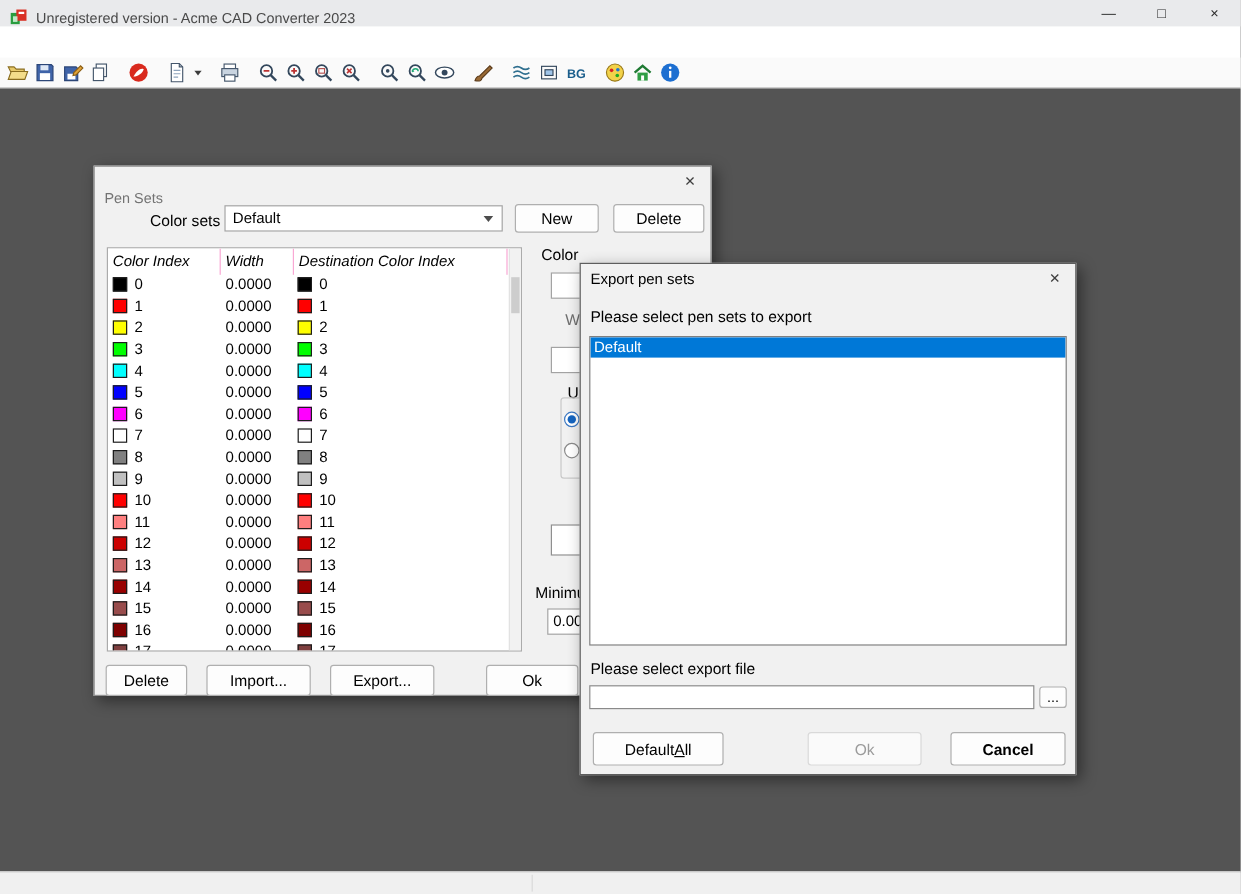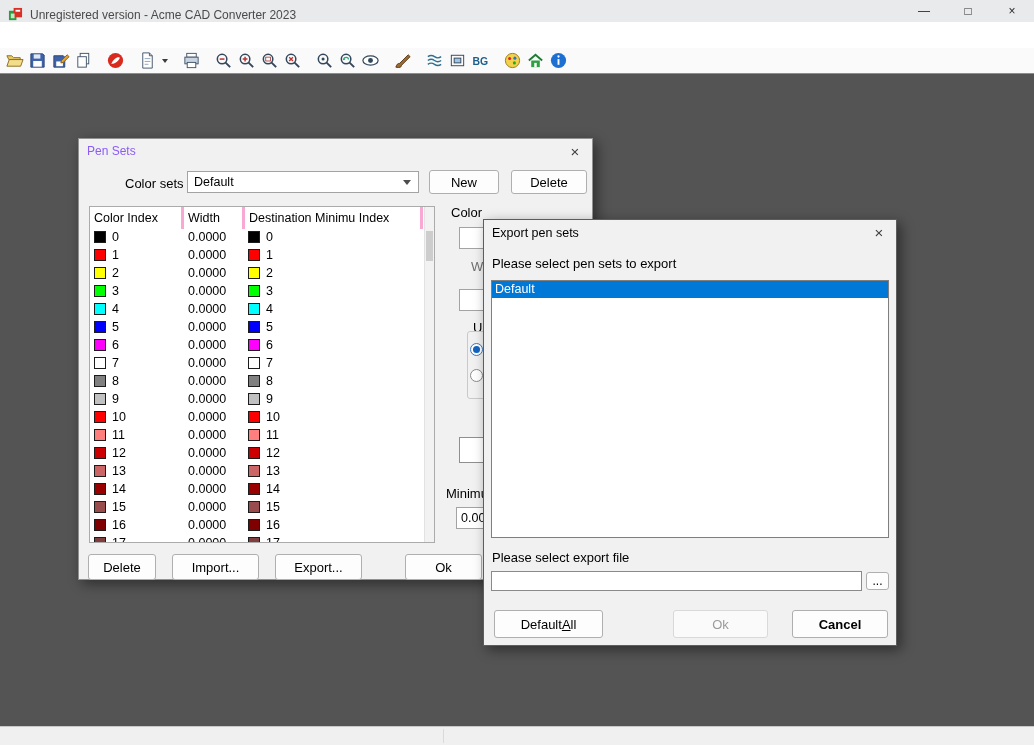--- a/index.html
+++ b/index.html
@@ -26,39 +26,39 @@
   .tcaret i{border-left:3.5px solid transparent;border-right:3.5px solid transparent;border-top:4px solid #3c3c3c;}
   .tsep{width:9px;flex:0 0 auto;}
 
   
   .canvas{position:absolute;left:0;top:74px;right:0;bottom:18px;background:#545454;}
   .statusbar{position:absolute;left:0;bottom:0;right:0;height:18px;background:#F0F0F0;border-top:1px solid #C8C8C8;}
   .status-divider{position:absolute;left:443px;top:2px;bottom:2px;width:1px;background:#DADADA;}
 
   
   .dlg{position:absolute;background:#F1F1F1;border:1px solid #919191;box-shadow:4px 4px 12px rgba(0,0,0,.45);box-sizing:border-box;}
-  .dlg-title-text{position:absolute;left:8px;top:5px;font-size:12px;color:#8b5cf6;}
+  .dlg-title-text{position:absolute;left:8px;top:19px;font-size:12px;color:#737373;}
   .dlg-close{position:absolute;right:6px;top:3px;width:22px;height:19px;text-align:center;line-height:19px;font-size:15px;color:#3f3f3f;}
   .lbl{position:absolute;font-size:13px;color:#000;white-space:nowrap;}
   .btn{position:absolute;background:#FDFDFD;border:1px solid #AFAFAF;border-radius:3px;font-size:13px;color:#000;
        display:flex;align-items:center;justify-content:center;box-sizing:border-box;white-space:nowrap;}
   .inputbox{position:absolute;background:#fff;border:1px solid #A3A3A3;box-sizing:border-box;font-size:12.5px;color:#000;}
 
   
   #pen-dialog{left:78px;top:138px;width:515px;height:442px;z-index:5;}
   #ps-colorsets-label{left:46px;top:37px;}
   #ps-combo{left:108px;top:32px;width:232px;height:22px;line-height:20px;padding-left:6px;}
   .combo-caret{position:absolute;right:7px;top:8px;border-left:4px solid transparent;border-right:4px solid transparent;border-top:5px solid #4d4d4d;}
   #ps-new{left:350px;top:31px;width:70px;height:24px;}
   #ps-delete{left:432px;top:31px;width:76px;height:24px;}
 
   #ps-table{position:absolute;left:10px;top:67px;width:346px;height:337px;background:#fff;border:1px solid #ABABAB;overflow:hidden;box-sizing:border-box;}
   .thead{position:absolute;left:0;top:0;right:9px;height:22px;background:#fff;}
-  .th{position:absolute;top:0;height:22px;line-height:22px;font-size:12.5px;color:#000;border-right:3px solid #f9a8d4;
-      padding-left:4px;box-sizing:border-box;white-space:nowrap;overflow:hidden;}
+  .th{position:absolute;top:0;height:22px;line-height:22px;font-size:12.5px;color:#000;border-right:1px solid #f9a8d4;
+      padding-left:4px;box-sizing:border-box;white-space:nowrap;overflow:hidden;font-style:italic;}
   .th1{left:0;width:94px;}.th2{left:94px;width:61px;}.th3{left:155px;width:178px;}
   .tbody{position:absolute;left:0;top:22px;right:9px;bottom:0;overflow:hidden;}
   .trow{position:relative;height:18px;}
   .swatch{position:absolute;left:4px;top:2px;width:12px;height:12px;border:1px solid #1c1c1c;box-sizing:border-box;}
   .swatch.ds{left:158px;}
   .cell{position:absolute;top:0;height:18px;line-height:17px;font-size:12.5px;color:#000;}
   .ci{left:22px;}.wv{left:98px;}.di{left:176px;}
   .vscroll{position:absolute;right:0;top:0;width:9px;bottom:0;background:#F2F2F2;border-left:1px solid #E2E2E2;}
   .vthumb{position:absolute;left:1px;right:1px;top:24px;height:30px;background:#CDCDCD;}
 
@@ -283,21 +283,21 @@
       <span>Default</span>
       <i class="combo-caret"></i>
     </div>
     <div class="btn" id="ps-new">New</div>
     <div class="btn" id="ps-delete">Delete</div>
 
     <div id="ps-table">
       <div class="thead">
         <span class="th th1">Color Index</span>
         <span class="th th2">Width</span>
-        <span class="th th3">Destination Minimu Index</span>
+        <span class="th th3">Destination Color Index</span>
       </div>
       <div class="tbody">
           <div class="trow">
             <span class="swatch" style="background:#000000"></span>
             <span class="cell ci">0</span>
             <span class="cell wv">0.0000</span>
             <span class="swatch ds" style="background:#000000"></span>
             <span class="cell di">0</span>
           </div>
           <div class="trow">

